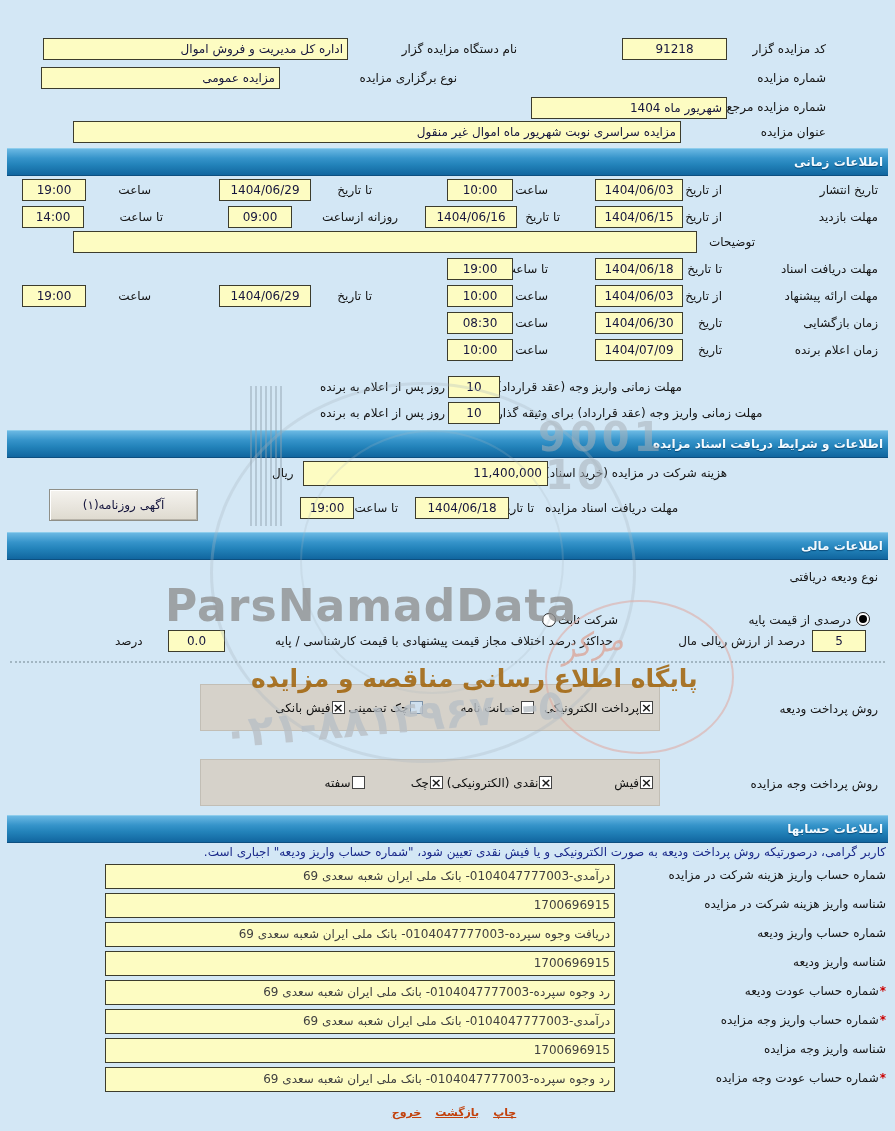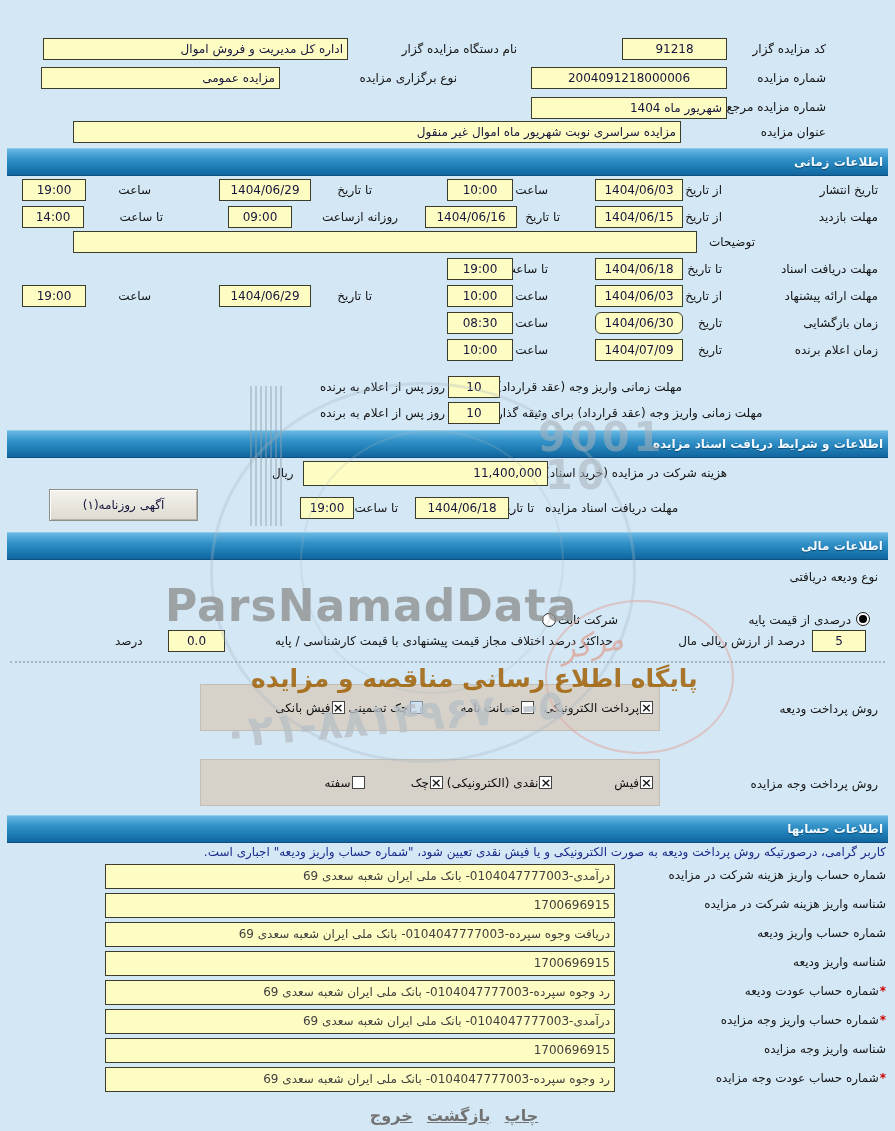--- a/index.html
+++ b/index.html
@@ -67,21 +67,21 @@
   .acc-label{position:absolute;right:9px;white-space:nowrap;color:#151515;}
   .acc-input{
     position:absolute;left:105px;width:500px;height:23px;line-height:23px;
     background:#fdfcc2;border:1px solid #3c3c2d;text-align:right;
     padding:0 4px;color:#404040;white-space:nowrap;overflow:hidden;
   }
   #footer{
     position:absolute;left:355px;top:1106px;width:190px;
     display:flex;flex-direction:row;justify-content:center;gap:6px;direction:rtl;
   }
-  #footer a{color:#737373;text-decoration:underline;font-weight:bold;font-size:16px;cursor:pointer;margin-left:8px;}
+  #footer a{color:#c2410c;text-decoration:underline;font-weight:bold;font-size:11px;cursor:pointer;margin-left:8px;}
   
   .wm{position:absolute;pointer-events:none;}
   .wm-circle{border:3px solid #a9b6c1;border-radius:50%;opacity:.30;}
   .wm-circle2{border:2px solid #a9b6c1;border-radius:50%;opacity:.22;}
   .wm-redellipse{border:2px solid #e0a79e;border-radius:50%;opacity:.55;}
   .wm-barcode{
     width:34px;height:140px;opacity:.45;
     background:repeating-linear-gradient(90deg,#8fa0ad 0 2px,transparent 2px 5px);
   }
   .wm-num{color:#a8b2ba;font-weight:bold;opacity:.55;letter-spacing:4px;font-size:40px;direction:ltr;}
@@ -95,21 +95,20 @@
 
 <div id="page">
 
 
   <span class="lb" style="right:69px;top:42px;">کد مزایده گزار</span>
   <div class="inp" style="left:622px;top:38px;width:103px;">91218</div>
   <span class="lb" style="right:378px;top:42px;">نام دستگاه مزایده گزار</span>
   <div class="inp r" style="left:43px;top:38px;width:297px;">اداره کل مدیریت و فروش اموال</div>
 
   <span class="lb" style="right:69px;top:71px;">شماره مزایده</span>
-  <div class="inp" style="left:531px;top:67px;width:194px;">2004091218000006</div>
   <span class="lb" style="right:438px;top:71px;">نوع برگزاری مزایده</span>
   <div class="inp r" style="left:41px;top:67px;width:231px;">مزایده عمومی</div>
 
   <span class="lb" style="right:69px;top:100px;">شماره مزایده مرجع</span>
   <div class="inp r" style="left:531px;top:97px;width:188px;">شهریور ماه 1404</div>
 
   <span class="lb" style="right:69px;top:125px;">عنوان مزایده</span>
   <div class="inp r" style="left:73px;top:121px;width:600px;">مزایده سراسری نوبت شهریور ماه اموال غیر منقول</div>
 
   <div class="bar" style="top:148px;">
@@ -150,21 +149,21 @@
   <div class="inp" style="left:595px;top:285px;width:86px;">1404/06/03</div>
   <span class="lb" style="right:347px;top:289px;">ساعت</span>
   <div class="inp" style="left:447px;top:285px;width:64px;">10:00</div>
   <span class="lb" style="right:523px;top:289px;">تا تاریخ</span>
   <div class="inp" style="left:219px;top:285px;width:90px;">1404/06/29</div>
   <span class="lb" style="right:744px;top:289px;">ساعت</span>
   <div class="inp" style="left:22px;top:285px;width:62px;">19:00</div>
 
   <span class="lb" style="right:17px;top:316px;">زمان بازگشایی</span>
   <span class="lb" style="right:173px;top:316px;">تاریخ</span>
-  <div class="inp" style="left:595px;top:312px;width:86px;border-radius:6px;">1404/06/30</div>
+  <div class="inp" style="left:595px;top:312px;width:86px;">1404/06/30</div>
   <span class="lb" style="right:347px;top:316px;">ساعت</span>
   <div class="inp" style="left:447px;top:312px;width:64px;">08:30</div>
 
   <span class="lb" style="right:17px;top:343px;">زمان اعلام برنده</span>
   <span class="lb" style="right:173px;top:343px;">تاریخ</span>
   <div class="inp" style="left:595px;top:339px;width:86px;">1404/07/09</div>
   <span class="lb" style="right:347px;top:343px;">ساعت</span>
   <div class="inp" style="left:447px;top:339px;width:64px;">10:00</div>
 
   <span class="lb" style="left:497px;top:380px;">مهلت زمانی واریز وجه (عقد قرارداد)</span>

